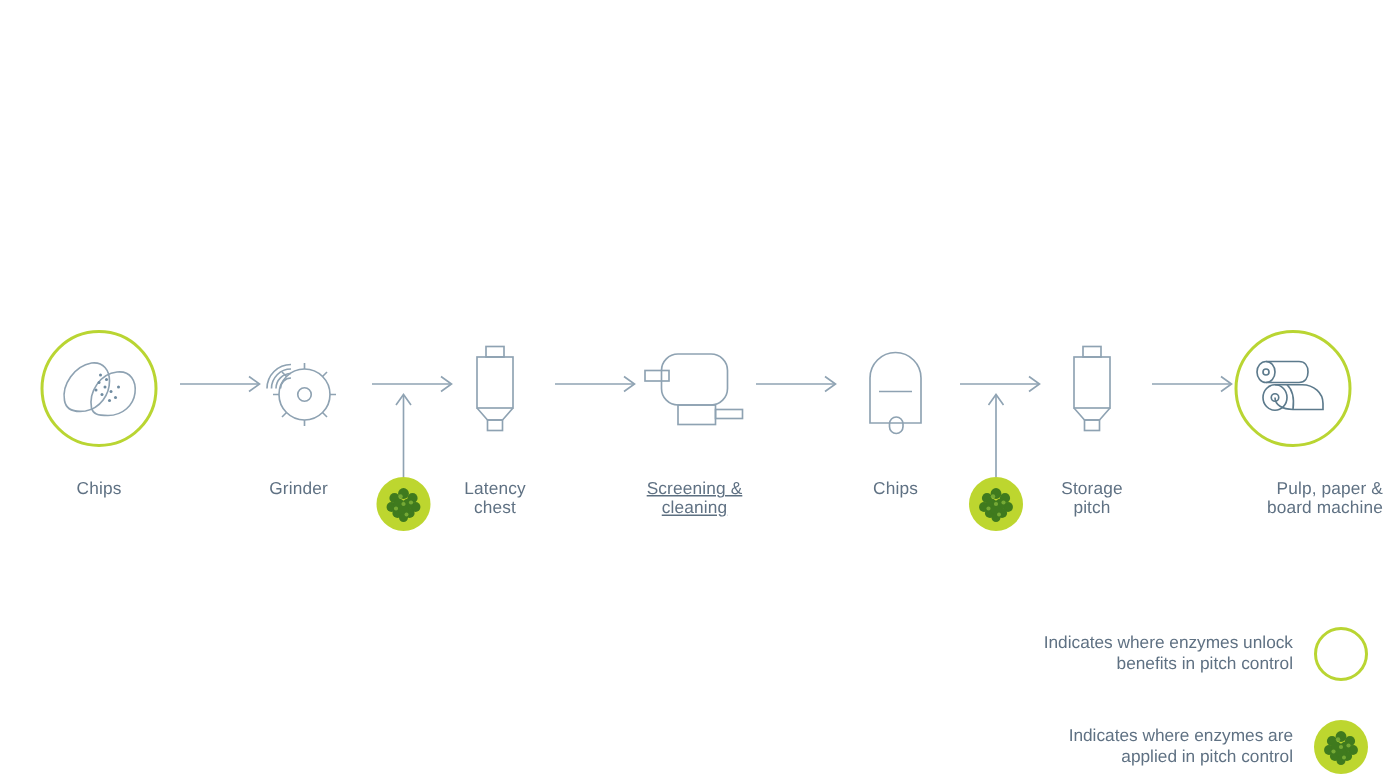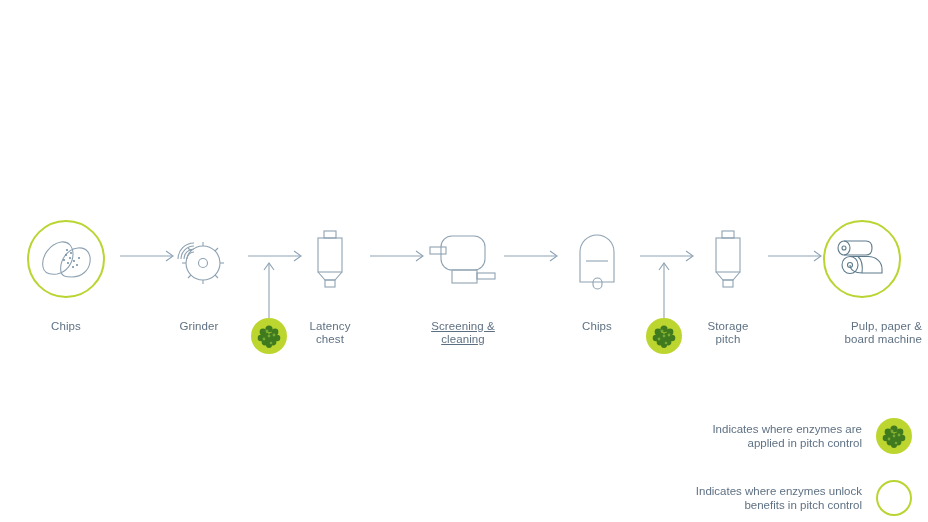--- a/index.html
+++ b/index.html
@@ -345,20 +345,27 @@
             <path d="M26 20.5 C30 24 31 29 30 37"></path>
           </g>
         </svg>
       </div>
     </div>
     <div class="node-label">Pulp, paper &amp;
 board machine</div>
   </div>
 
   <div class="legend">
+    <div class="legend-row">
+      <div class="legend-text">Indicates where enzymes unlock
+benefits in pitch control</div>
+      <div class="legend-badge hollow">
+        <span></span>
+      </div>
+    </div>
     <div class="legend-row">
       <div class="legend-text">Indicates where enzymes are
 applied in pitch control</div>
       <div class="legend-badge filled">
         <svg width="26" height="26" viewBox="0 0 26 26">
           <g fill="#3f7a1e">
             <circle cx="13" cy="6" r="3.6"></circle>
               <circle cx="7" cy="9" r="3.4"></circle>
             <circle cx="19" cy="9" r="3.4"></circle>
               <circle cx="5" cy="15" r="3.3"></circle>
@@ -373,22 +380,15 @@
           <g fill="#7fb23a" opacity="0.85">
             <circle cx="11" cy="8" r="1.5"></circle>
               <circle cx="18" cy="12" r="1.4"></circle>
             <circle cx="8" cy="16" r="1.4"></circle>
               <circle cx="15" cy="20" r="1.3"></circle>
             <circle cx="13" cy="13" r="1.4"></circle>
           </g>
         </svg>
       </div>
     </div>
-    <div class="legend-row">
-      <div class="legend-text">Indicates where enzymes unlock
-benefits in pitch control</div>
-      <div class="legend-badge hollow">
-        <span></span>
-      </div>
-    </div>
   </div>
 
 </div>
 
 </body></html>

